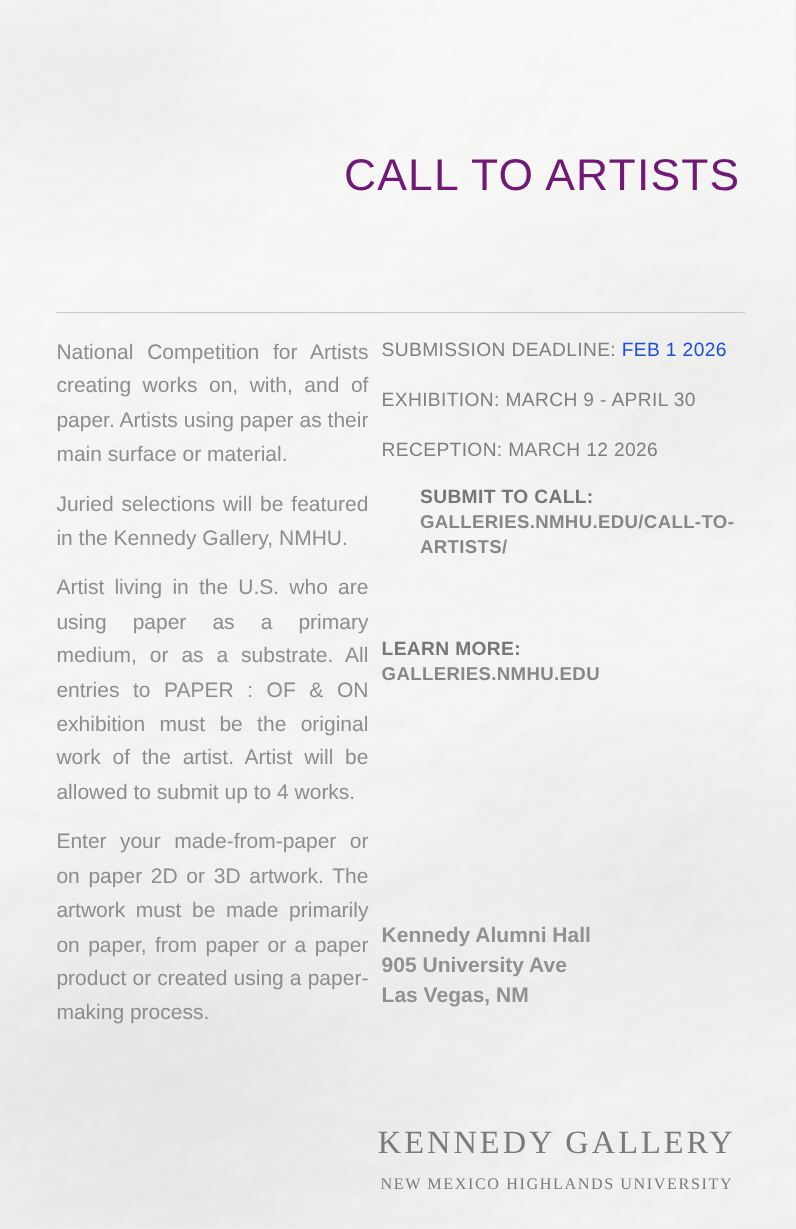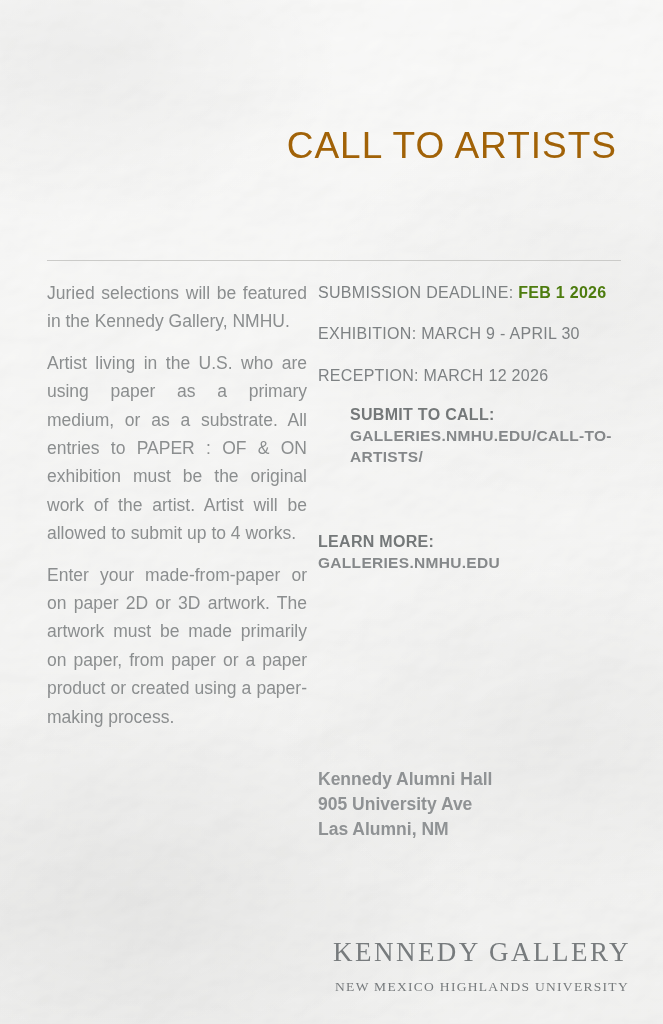--- a/index.html
+++ b/index.html
@@ -19,21 +19,21 @@
       radial-gradient(420px 300px at 90% 30%, rgba(0,0,0,0.03), rgba(0,0,0,0) 70%),
       radial-gradient(500px 320px at 20% 88%, rgba(0,0,0,0.05), rgba(0,0,0,0) 70%),
       radial-gradient(420px 260px at 85% 72%, rgba(0,0,0,0.035), rgba(0,0,0,0) 70%),
       linear-gradient(180deg, rgba(255,255,255,0.25), rgba(0,0,0,0.02));
   }
   .content { position:absolute; inset:0; z-index:1; }
 
   .eyebrow {
     position:absolute; top:127px; right:46px;
     font-size:37px; line-height:1; letter-spacing:1px;
-    color:#a16207;
+    color:#701a75;
   }
   .title {
     position:absolute; top:176px; left:46px;
     font-size:63px; line-height:1; letter-spacing:1px;
     color:#5e6567; white-space:nowrap;
   }
   .rule {
     position:absolute; top:260px; left:47px; right:42px;
     height:1px; background:#cbcbc9;
   }
@@ -48,30 +48,30 @@
     text-align:justify;
   }
 
   .detail { position:absolute; left:318px; width:315px; color:#7d8183; font-size:16px; letter-spacing:.3px; line-height:21px; }
   .d-deadline   { top:282px; }
   .d-exhibition { top:323px; }
   .d-reception  { top:365px; }
   .d-submit     { top:404px;margin-left:32px; }
   .d-learn      { top:531px; }
   .detail .lbl-b { font-weight:bold; color:#747879; }
-  .detail .val-b { font-weight:bold; color:#4d7c0f; }
+  .detail .val-b { font-weight:normal; color:#1d4ed8; }
   .detail .url   { font-weight:bold; color:#85888a; font-size:15.5px; }
 
   .venue {
     position:absolute; left:318px; top:767px;
     color:#8f9294; font-size:17.5px; line-height:25px;font-weight:bold;
   }
 
   .footer {
-    position:absolute; top:937px; right:28px; width:306px;
+    position:absolute; top:937px; right:46px; width:306px;
     text-align:center; color:#777b7d;
     font-family:"Liberation Serif", serif;
   }
   .footer .gallery { font-size:27px; line-height:30px; letter-spacing:2.5px; white-space:nowrap; }
   .footer .univ    { font-size:13.5px; line-height:15px; letter-spacing:1.3px; margin-top:12px; white-space:nowrap; }
 </style>
 </head>
 <body>
 
 <div class="poster">
@@ -86,20 +86,21 @@
     <rect width="663" height="1024" filter="url(#crumple)"></rect>
   </svg>
   <div class="shade"></div>
 
   <div class="content">
 
     <div class="eyebrow">CALL TO ARTISTS</div>
     <div class="rule"></div>
 
     <div class="col-left">
+      <p>National Competition for Artists creating works on, with, and of paper. Artists using paper as their main surface or material.</p>
       <p>Juried selections will be featured in the Kennedy Gallery, NMHU.</p>
       <p>Artist living in the U.S. who are using paper as a primary medium, or as a substrate.  All entries to PAPER : OF &amp; ON exhibition must be the original work of the artist. Artist will be allowed to submit up to 4 works.</p>
       <p>Enter your made-from-paper or on paper 2D or 3D artwork. The artwork  must be made primarily on paper, from paper or a paper product or created using a paper-making process.</p>
     </div>
 
     <div class="detail d-deadline">
       <span>SUBMISSION DEADLINE:</span>
       <span class="val-b">FEB 1  2026</span>
     </div>
 
@@ -119,21 +120,21 @@
     </div>
 
     <div class="detail d-learn">
       <div class="lbl-b">LEARN MORE:</div>
       <div class="url">GALLERIES.NMHU.EDU</div>
     </div>
 
     <div class="venue">
       <div>Kennedy Alumni Hall</div>
       <div>905 University Ave</div>
-      <div>Las Alumni, NM</div>
+      <div>Las Vegas, NM</div>
     </div>
 
     <div class="footer">
       <div class="gallery">KENNEDY GALLERY</div>
       <div class="univ">NEW MEXICO HIGHLANDS UNIVERSITY</div>
     </div>
 
   </div>
 </div>
 

